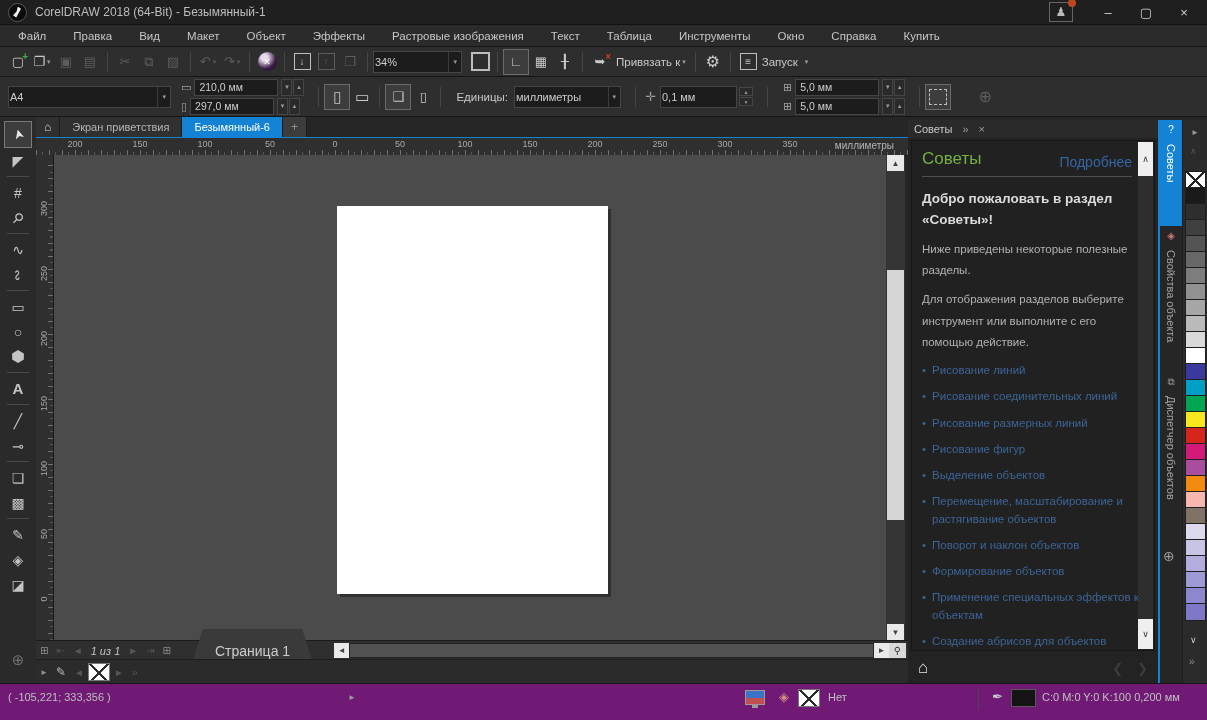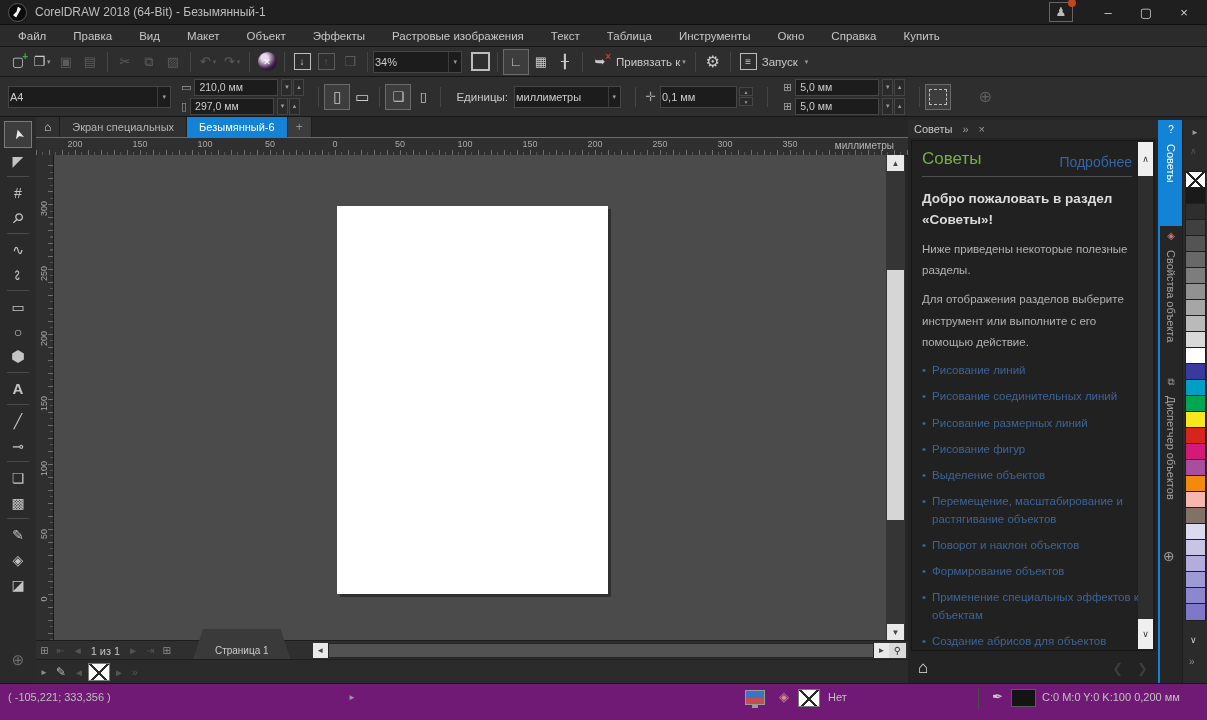--- a/index.html
+++ b/index.html
@@ -88,22 +88,22 @@
   #canvas{left:54px;top:155px;width:832px;height:485px;background:#4b4b4b;}
   #page{position:absolute;left:283px;top:51px;width:271px;height:388px;background:#ffffff;box-shadow:3px 3px 0 rgba(0,0,0,0.35);}
   #vscroll{left:886px;top:155px;width:19px;height:485px;background:#353535;}
   .sc-btn{position:absolute;left:1px;width:17px;height:16px;background:#e9e9e9;color:#444;font-size:8px;display:flex;align-items:center;justify-content:center;}
   #vthumb{position:absolute;left:1px;top:115px;width:17px;height:250px;background:#d6d6d6;}
 
   
   #pagenav{left:36px;top:640px;width:872px;height:19px;background:#2f2f2f;border-top:1px solid #1c1c1c;display:flex;align-items:center;}
   .pn-ico{color:#8f8f8f;font-size:10px;margin:0 4px;}
   .pn-ico.dim{color:#555;}
-  .pn-count{color:#c2c2c2;font-size:11px;margin:0 4px;}
-  .ptab{margin-left:14px;height:100%;display:flex;align-items:center;padding:12px 26px;background:#3a3a3a;color:#cccccc;font-size:10px;clip-path:polygon(14px 0,calc(100% - 14px) 0,100% 100%,0 100%);}
+  .pn-count{color:#c2c2c2;font-size:11px;margin:0 4px;font-style:italic;}
+  .ptab{margin-left:14px;height:100%;display:flex;align-items:center;padding:12px 26px;background:#3a3a3a;color:#cccccc;font-size:14px;clip-path:polygon(14px 0,calc(100% - 14px) 0,100% 100%,0 100%);}
   #hscroll{margin-left:18px;flex:1;height:15px;background:#242424;position:relative;margin-right:2px;display:flex;align-items:center;}
   .hs-btn{width:15px;height:15px;background:#e9e9e9;color:#444;font-size:8px;display:flex;align-items:center;justify-content:center;flex:0 0 15px;}
   #hthumb{flex:1;height:13px;background:#525252;margin:0 1px;}
   .navigator{width:17px;height:15px;background:#d9d9d9;color:#333;font-size:10px;display:flex;align-items:center;justify-content:center;flex:0 0 17px;}
 
   
   #docpal{left:36px;top:659px;width:872px;height:24px;background:#2b2b2b;border-top:1px solid #1e1e1e;display:flex;align-items:center;}
   .none-swatch{width:20px;height:16px;background:#ffffff;border:1px solid #7a7a7a;
     background-image:linear-gradient(45deg,transparent 44%,#2b2b2b 44% 52%,transparent 52%),linear-gradient(-45deg,transparent 44%,#2b2b2b 44% 52%,transparent 52%);}
   .ghost{flex:1;text-align:center;color:#5d5d5d;font-style:italic;font-size:10.5px;}
@@ -458,21 +458,21 @@
         <span class="g">◪</span>
       </span>
     </div>
   <span class="plus-bottom">⊕</span>
 </div>
 
 <div id="tabrow" class="abs">
   <span class="dtab home">
       <span>⌂</span>
     </span>
-  <span class="dtab">Экран специальных</span>
+  <span class="dtab">Экран приветствия</span>
   <span class="dtab active">Безымянный-6</span>
   <span class="dtab newtab">+</span>
 </div>
 
 <div class="rcorner abs">
     <span>⌖</span>
   </div>
 <div id="hruler">
 
   <span class="hunit">миллиметры</span>

